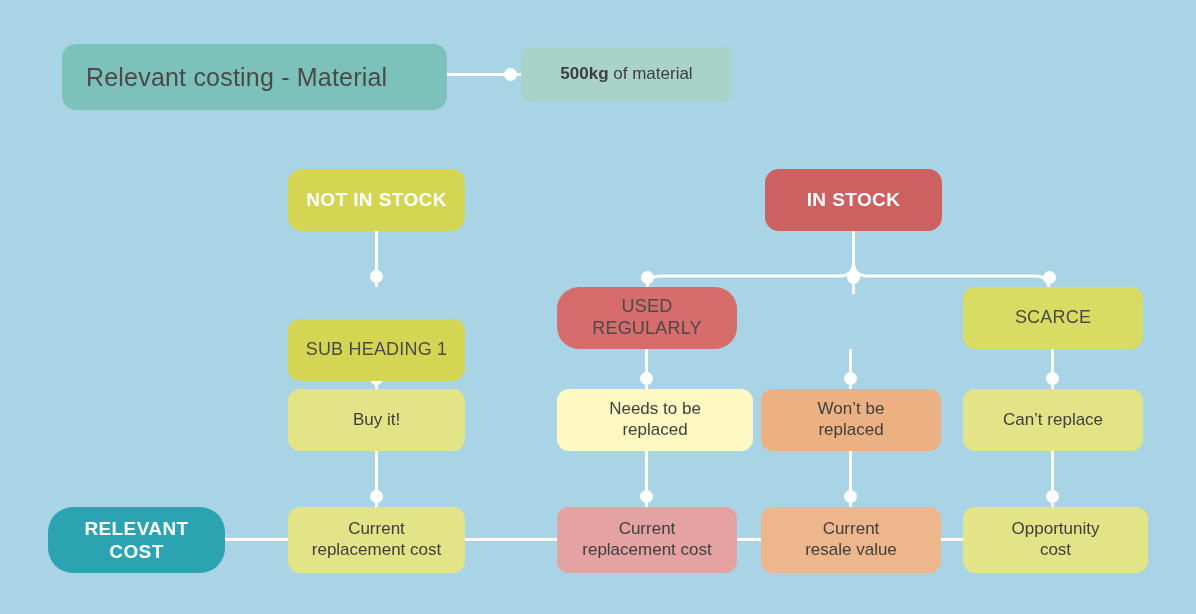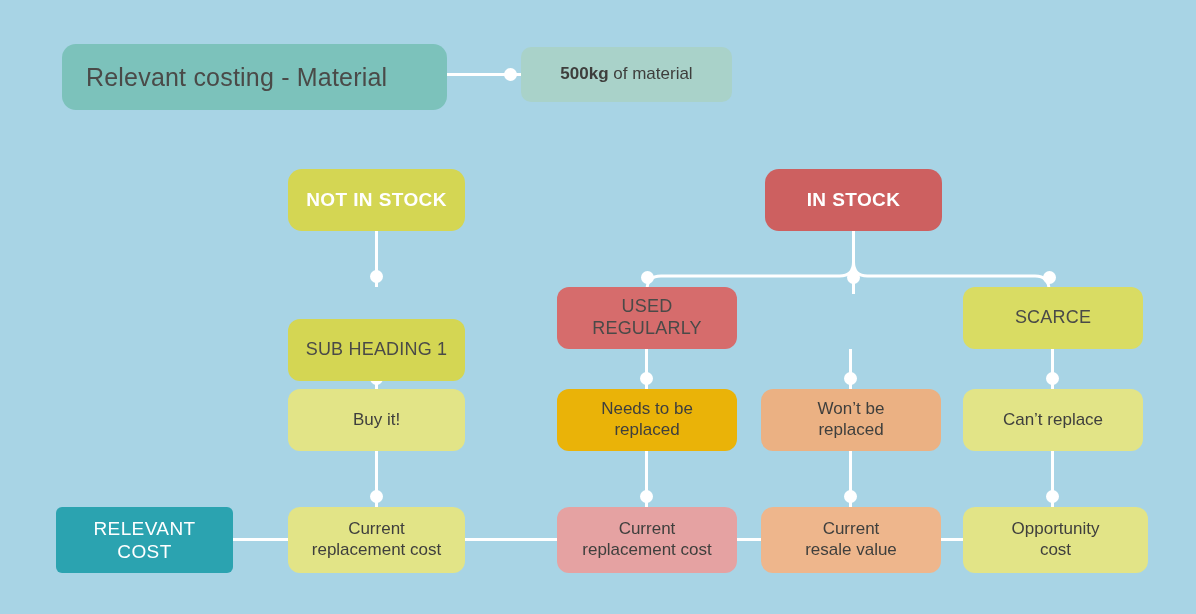--- a/index.html
+++ b/index.html
@@ -67,56 +67,56 @@
   .in-stock     { left: 765px; top: 169px; width: 177px; background: #cd6060; }
   
   .mid {
     height: 62px;
     font-size: 18px;
     color: #4a4a48;
     font-weight: 400;
     letter-spacing: .2px;
   }
   .sub-heading-1 { left: 288px; top: 287px; width: 177px; background: #d4d653; margin-top: 32px; }
-  .used-regularly{ left: 557px; top: 287px; width: 180px; background: #d66c6c; }
+  .used-regularly{ left: 557px; top: 287px; width: 180px; background: #d66c6c; border-radius: 22px; }
   .no-other-use  { left: 761px; top: 287px; width: 180px; background: #e09a5f; }
   .scarce        { left: 963px; top: 287px; width: 180px; background: #d9dc63; }
   
   .third {
     height: 62px;
     font-size: 17px;
     color: #3f3f3d;
     font-weight: 400;
   }
   .buy-it          { left: 288px; top: 389px; width: 177px; background: #e2e487; }
-  .needs-replaced  { left: 557px; top: 389px; width: 180px; background: #eab308; }
+  .needs-replaced  { left: 557px; top: 389px; width: 196px; background: #fef9c3; }
   .wont-replaced   { left: 761px; top: 389px; width: 180px; background: #ebb183; }
   .cant-replace    { left: 963px; top: 389px; width: 180px; background: #e2e487; }
   
   .bottom {
     height: 66px;
     font-size: 17px;
     color: #3f3f3d;
     font-weight: 400;
   }
   .crc-left   { left: 288px; top: 507px; width: 177px; background: #e2e487; }
   .crc-mid    { left: 557px; top: 507px; width: 180px; background: #e5a2a2; }
   .resale     { left: 761px; top: 507px; width: 180px; background: #eeb68c; }
   .opportunity{ left: 963px; top: 507px; width: 185px; background: #e2e487; }
   .relevant-cost {
-    left: 56px;
+    left: 48px;
     top: 507px;
     width: 177px;
     height: 66px;
     background: #2ba3b0;
     color: #ffffff;
     font-size: 19px;
-    font-weight: 400;
+    font-weight: 700;
     letter-spacing: .4px;
-    border-radius: 6px;
+    border-radius: 25px;
   }
   
   .conn {
     position: absolute;
     background: #ffffff;
     z-index: 1;
   }
   .v { width: 3px; }
   .h { height: 3px; }
   .dot {

